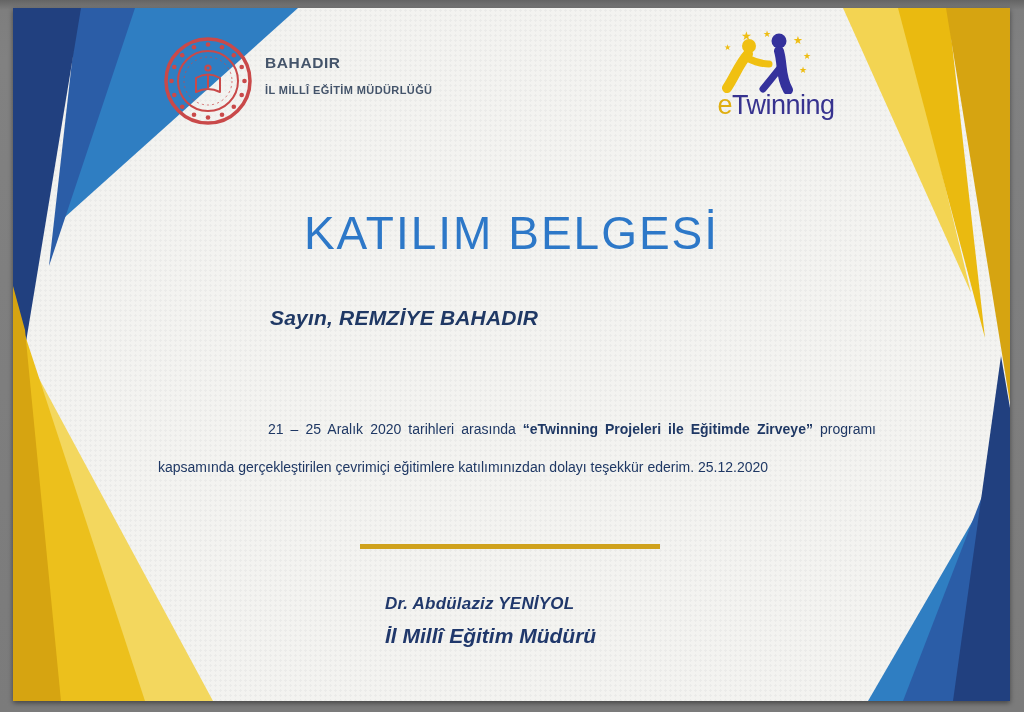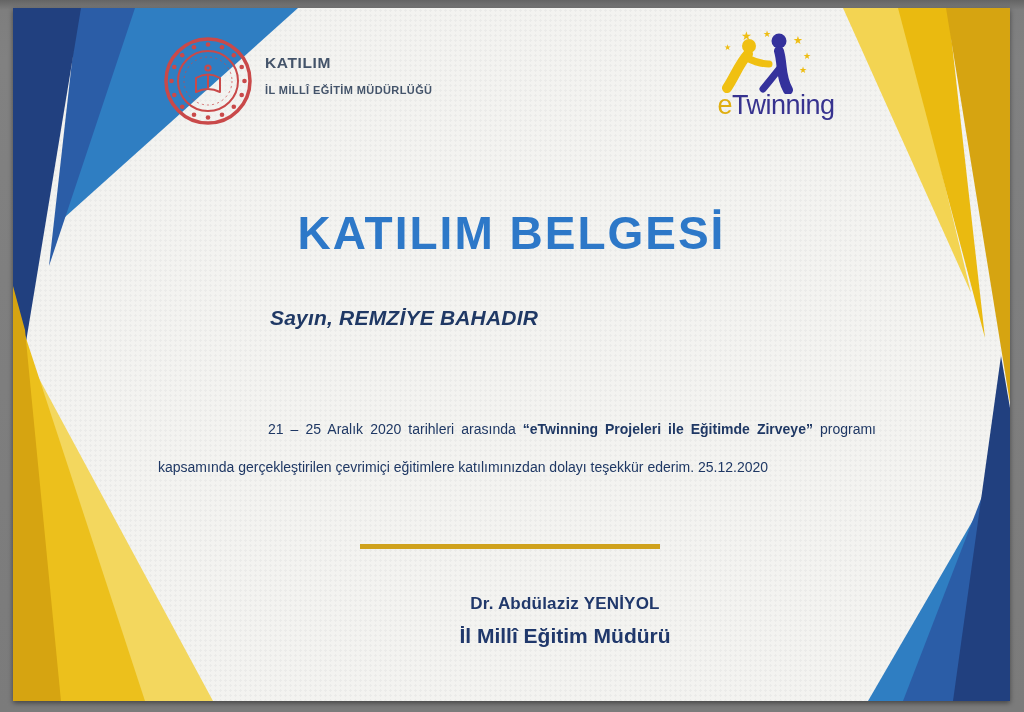--- a/index.html
+++ b/index.html
@@ -33,39 +33,39 @@
 
   .etw{position:absolute;left:668px;top:20px;width:190px;height:100px;text-align:center;}
   .etw-figures{width:190px;height:66px;display:block;margin:0 auto;}
   .etw-text{font-size:27px;font-weight:normal;letter-spacing:-0.5px;margin-top:-4px;}
   .etw-text .e{color:#dfae10;}
   .etw-text .rest{color:#37338f;}
 
   .cert-title{
     position:absolute;left:0;top:198px;width:100%;
     text-align:center;
-    color:#2d78c8;font-size:46px;font-weight:bold;letter-spacing:2px;
+    color:#2d78c8;font-size:46px;font-weight:normal;letter-spacing:2px;
   }
   .salutation{
     position:absolute;left:257px;top:298px;
     color:#1f3864;font-size:21px;font-weight:bold;letter-spacing:0.2px;font-style:italic;
   }
   .body-par{
     position:absolute;left:145px;top:402px;width:718px;
     color:#1f3864;font-size:14px;line-height:38px;
     text-align:justify;text-indent:110px;
   }
   .body-par b{font-weight:bold;}
   .gold-rule{
     position:absolute;left:347px;top:536px;width:300px;height:5px;
     background:#cfa11c;
   }
   .signature{
-    position:absolute;left:372px;top:586px;width:360px;text-align:center;
-    color:#20386b;font-weight:bold;
+    position:absolute;left:372px;top:586px;width:360px;
+    color:#20386b;font-weight:bold;font-style:italic;
   }
   .signature .sig-name{font-size:17px;letter-spacing:0.2px;}
   .signature .sig-title{font-size:21px;margin-top:10px;}
 </style>
 </head>
 <body>
 
 <div class="matte"></div>
 
 <div class="paper">
@@ -112,21 +112,21 @@
     <circle cx="45" cy="45" r="30" fill="none" stroke="#c94949" stroke-width="2"></circle>
     <circle cx="45" cy="45" r="24" fill="none" stroke="#c94949" stroke-width="1" stroke-dasharray="2.2 3" opacity="0.7"></circle>
     <g stroke="#c94949" fill="none" stroke-width="2" stroke-linejoin="round">
       <path d="M33,42 Q45,35 57,42 L57,56 Q45,50 33,56 Z"></path>
       <path d="M45,39 L45,52"></path>
       <circle cx="45" cy="32" r="2.6"></circle>
     </g>
   </svg>
 
   <div class="org-header">
-    <div class="line1">KATILIM</div>
+    <div class="line1">BAHADIR</div>
     <div class="line2">İL MİLLÎ EĞİTİM MÜDÜRLÜĞÜ</div>
   </div>
 
   <div class="etw">
     <svg class="etw-figures" viewBox="0 0 190 66">
       <g fill="#eebd12" font-family="'DejaVu Sans', sans-serif">
         <text x="60" y="12" font-size="12">★</text>
         <text x="82" y="9" font-size="9">★</text>
         <text x="112" y="16" font-size="11">★</text>
         <text x="122" y="31" font-size="9">★</text>

